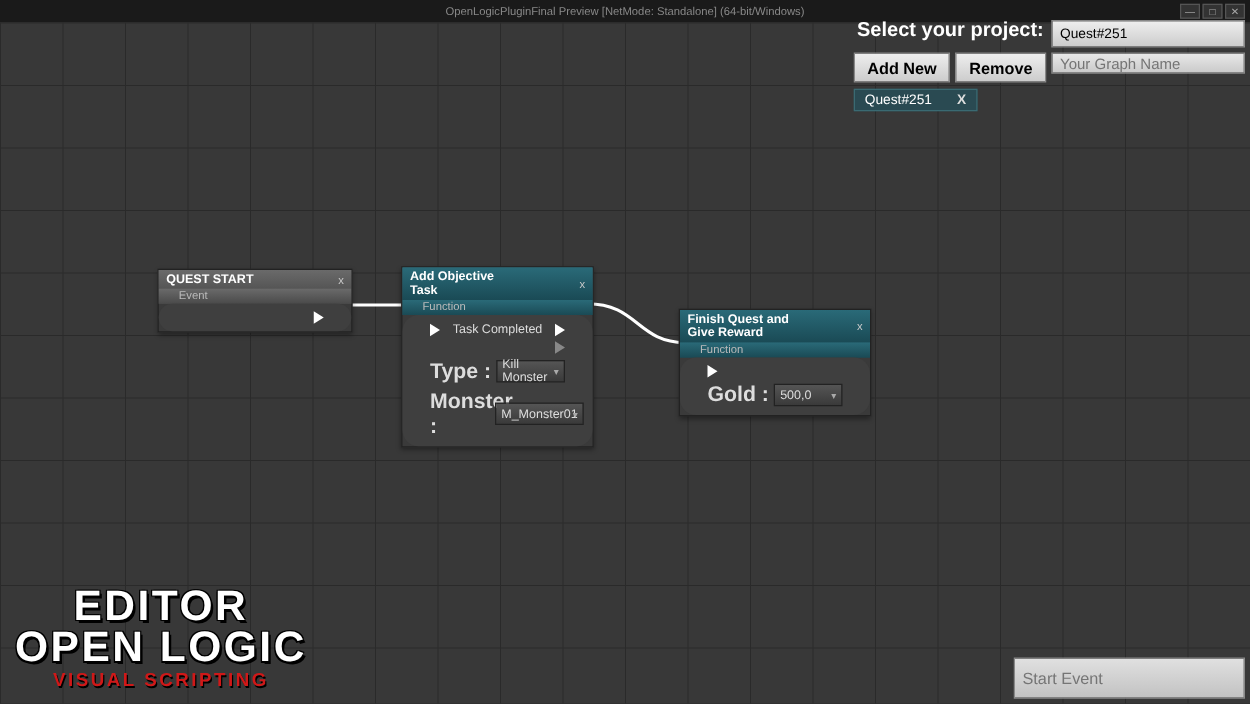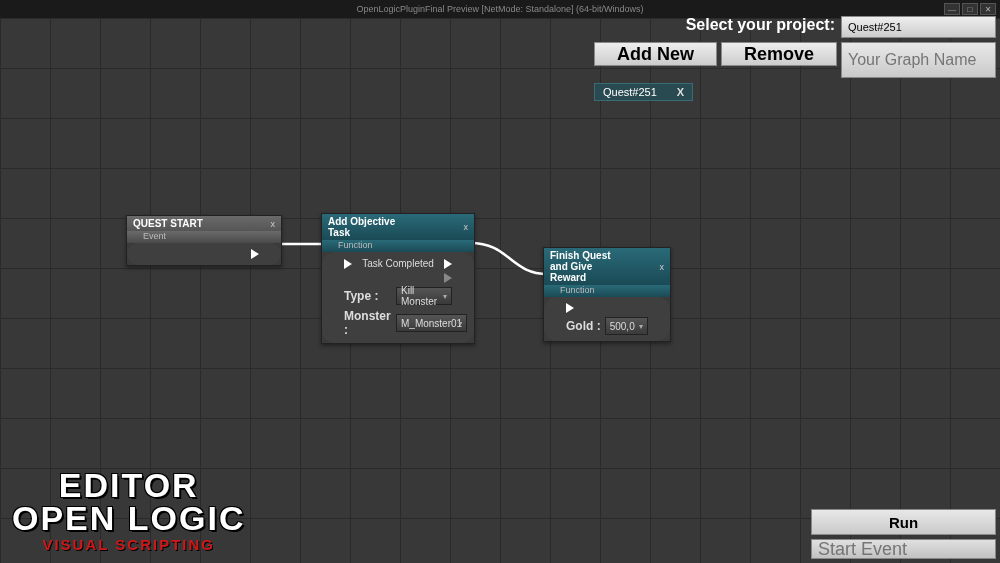--- a/index.html
+++ b/index.html
@@ -13,58 +13,58 @@
 
 
 .canvas { position: absolute; top: 18px; left: 0; right: 0; bottom: 0; background: #383838; background-image: linear-gradient(#2a2a2a 1px, transparent 1px), linear-gradient(90deg, #2a2a2a 1px, transparent 1px); background-size: 50px 50px; }
 
 
 .top-panel { position: absolute; top: 16px; right: 4px; display: flex; flex-direction: column; gap: 4px; align-items: flex-end; }
 .select-row { display: flex; align-items: flex-start; gap: 6px; }
 .select-label { color: #fff; font-size: 16px; font-weight: bold; }
 .project-input { width: 155px; height: 22px; background: linear-gradient(#eee,#ccc); border: 1px solid #888; padding: 0 6px; font-size: 11px; color: #000; }
 .btn-row { display: flex; gap: 4px; }
-.btn { height: 24px; background: linear-gradient(#eee,#ccc); border: 1px solid #888; padding: 0 22px; font-size: 18px; font-weight: bold; color: #000; cursor: pointer; }
-.graph-name-input { width: 155px; height: 36px; background: linear-gradient(#e8e8e8,#cacaca); border: 1px solid #888; padding: 0 6px; font-size: 16px; color: #999; }
+.btn { height: 24px; background: linear-gradient(#eee,#ccc); border: 1px solid #888; padding: 0 10px; font-size: 13px; font-weight: bold; color: #000; cursor: pointer; }
+.graph-name-input { width: 155px; height: 17px; background: linear-gradient(#e8e8e8,#cacaca); border: 1px solid #888; padding: 0 6px; font-size: 12px; color: #999; }
 .tag { display: inline-flex; align-items: center; background: #2a4a52; border: 1px solid #3a6a72; padding: 2px 8px; gap: 20px; }
 .tag-text { color: #fff; font-size: 11px; }
 .tag-x { color: #ddd; font-size: 11px; cursor: pointer; font-weight: bold; }
 
 
 .node { position: absolute; background: #3a3a3a; border: 1px solid #222; box-shadow: 0 2px 4px rgba(0,0,0,0.4); }
 .node-header { padding: 2px 6px; display: flex; justify-content: space-between; align-items: center; gap: 45px; }
 .node-header.grey { background: linear-gradient(#6a6a6a,#555); }
 .node-header.teal { background: linear-gradient(#2a6a78,#1a4a55); }
 .node-title { color: #fff; font-size: 10px; font-weight: bold; }
 .node-close { color: #ccc; font-size: 9px; cursor: pointer; }
 .node-subtitle { color: #bbb; font-size: 9px; padding: 0 16px 2px; background: inherit; }
 .node-header-wrap.grey { background: linear-gradient(#6a6a6a,#4a4a4a); }
 .node-header-wrap.teal { background: linear-gradient(#2a6a78,#1a4a55); }
 .node-body { background: #3f3f3f; padding: 4px 22px; border-radius: 13px; }
 .exec-row { display: flex; justify-content: space-between; align-items: center; padding: 2px 0; }
 .exec-pin { width: 0; height: 0; border-top: 5px solid transparent; border-bottom: 5px solid transparent; border-left: 8px solid #fff; }
 .exec-label { color: #ddd; font-size: 10px; }
 .field-row { display: flex; align-items: center; gap: 4px; padding: 2px 0; }
-.field-label { color: #ddd; font-size: 12px; min-width: 48px; font-weight: bold; }
+.field-label { color: #ddd; font-size: 17px; min-width: 48px; font-weight: bold; }
 .field-select { flex: 1; height: 18px; background: linear-gradient(#555,#3a3a3a); border: 1px solid #222; color: #ddd; font-size: 10px; padding: 0 4px; position: relative; display: flex; align-items: center; }
 .field-select::after { content: "▾"; position: absolute; right: 4px; color: #aaa; font-size: 8px; }
 
 
 .wire-svg { position: absolute; top: 0; left: 0; width: 100%; height: 100%; pointer-events: none; }
 .wire { stroke: #fff; stroke-width: 2.5; fill: none; }
 
 
 .logo { position: absolute; left: 12px; bottom: 10px; text-align: center; }
 .logo-main { color: #fff; font-size: 34px; font-weight: 900; letter-spacing: 2px; line-height: 0.95; text-shadow: 2px 2px 0 #000, -1px -1px 0 #000, 1px -1px 0 #000, -1px 1px 0 #000; font-family: "Arial Black", sans-serif; }
 .logo-sub { color: #d01818; font-size: 15px; font-weight: 900; letter-spacing: 2px; margin-top: 2px; text-shadow: 1px 1px 0 #000; font-family: "Arial Black", sans-serif; }
 
 
 .run-panel { position: absolute; right: 4px; bottom: 4px; width: 185px; display: flex; flex-direction: column; gap: 4px; }
 .run-btn { height: 26px; background: linear-gradient(#e8e8e8,#cacaca); border: 1px solid #888; font-size: 15px; font-weight: bold; cursor: pointer; }
-.start-input { height: 20px; background: linear-gradient(#e0e0e0,#c2c2c2); border: 1px solid #888; padding: 0 6px; font-size: 18px; color: #888; }
+.start-input { height: 33px; background: linear-gradient(#e0e0e0,#c2c2c2); border: 1px solid #888; padding: 0 6px; font-size: 13px; color: #888; }
 </style>
 </head>
 <body>
 
 <div class="titlebar">
   <span class="titlebar-text">OpenLogicPluginFinal Preview [NetMode: Standalone]  (64-bit/Windows)</span>
   <div class="win-controls">
     <div class="win-btn">—</div>
     <div class="win-btn">□</div>
     <div class="win-btn">✕</div>
@@ -120,21 +120,21 @@
       </div>
       <div class="field-row">
         <span class="field-label">Monster :</span>
         <div class="field-select">
             <span>M_Monster01</span>
           </div>
       </div>
     </div>
   </div>
 
-  <div class="node" style="left:543px; top:229px; width:128px;">
+  <div class="node" style="left:543px; top:229px; width:154px;">
     <div class="node-header-wrap teal">
       <div class="node-header teal">
         <span class="node-title">Finish Quest and Give Reward</span>
         <span class="node-close">x</span>
       </div>
       <div class="node-subtitle">Function</div>
     </div>
     <div class="node-body">
       <div class="exec-row">
         <span class="exec-pin"></span>
@@ -169,15 +169,14 @@
   </div>
 </div>
 
 <div class="logo">
   <div class="logo-main">EDITOR</div>
   <div class="logo-main">OPEN LOGIC</div>
   <div class="logo-sub">VISUAL SCRIPTING</div>
 </div>
 
 <div class="run-panel">
-  <button class="run-btn">Run</button>
   <input class="start-input" placeholder="Start Event" style="">
 </div>
 
 </body></html>

